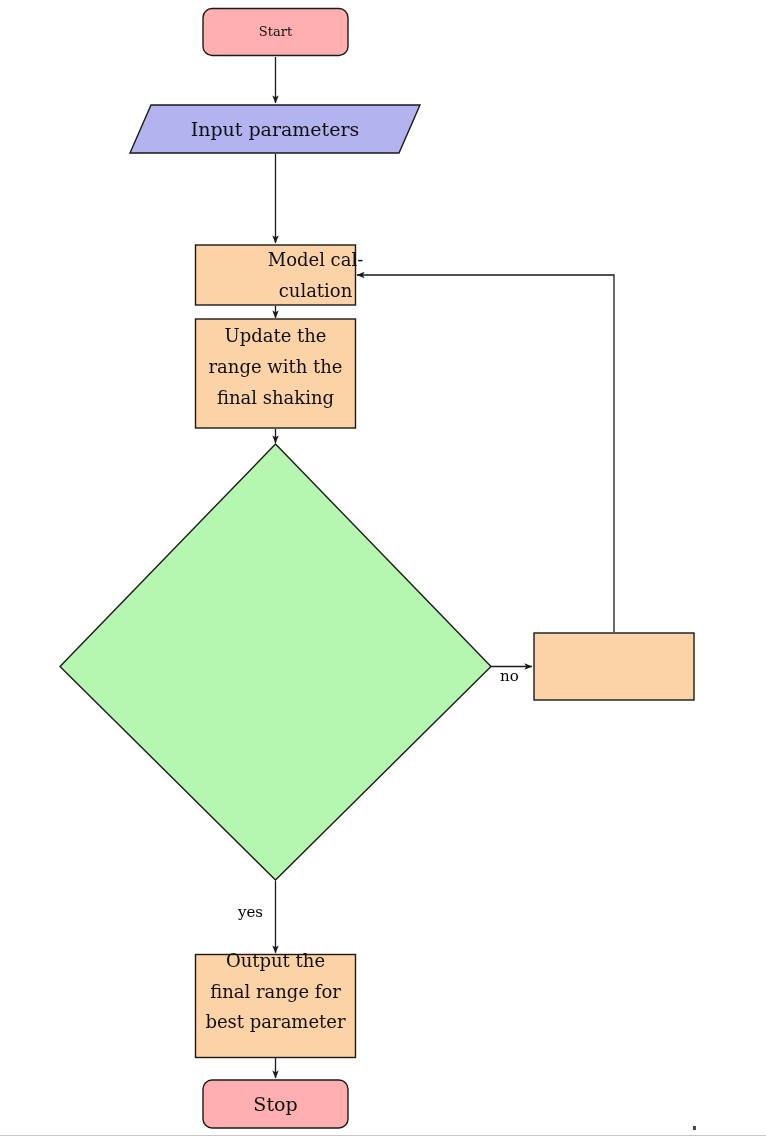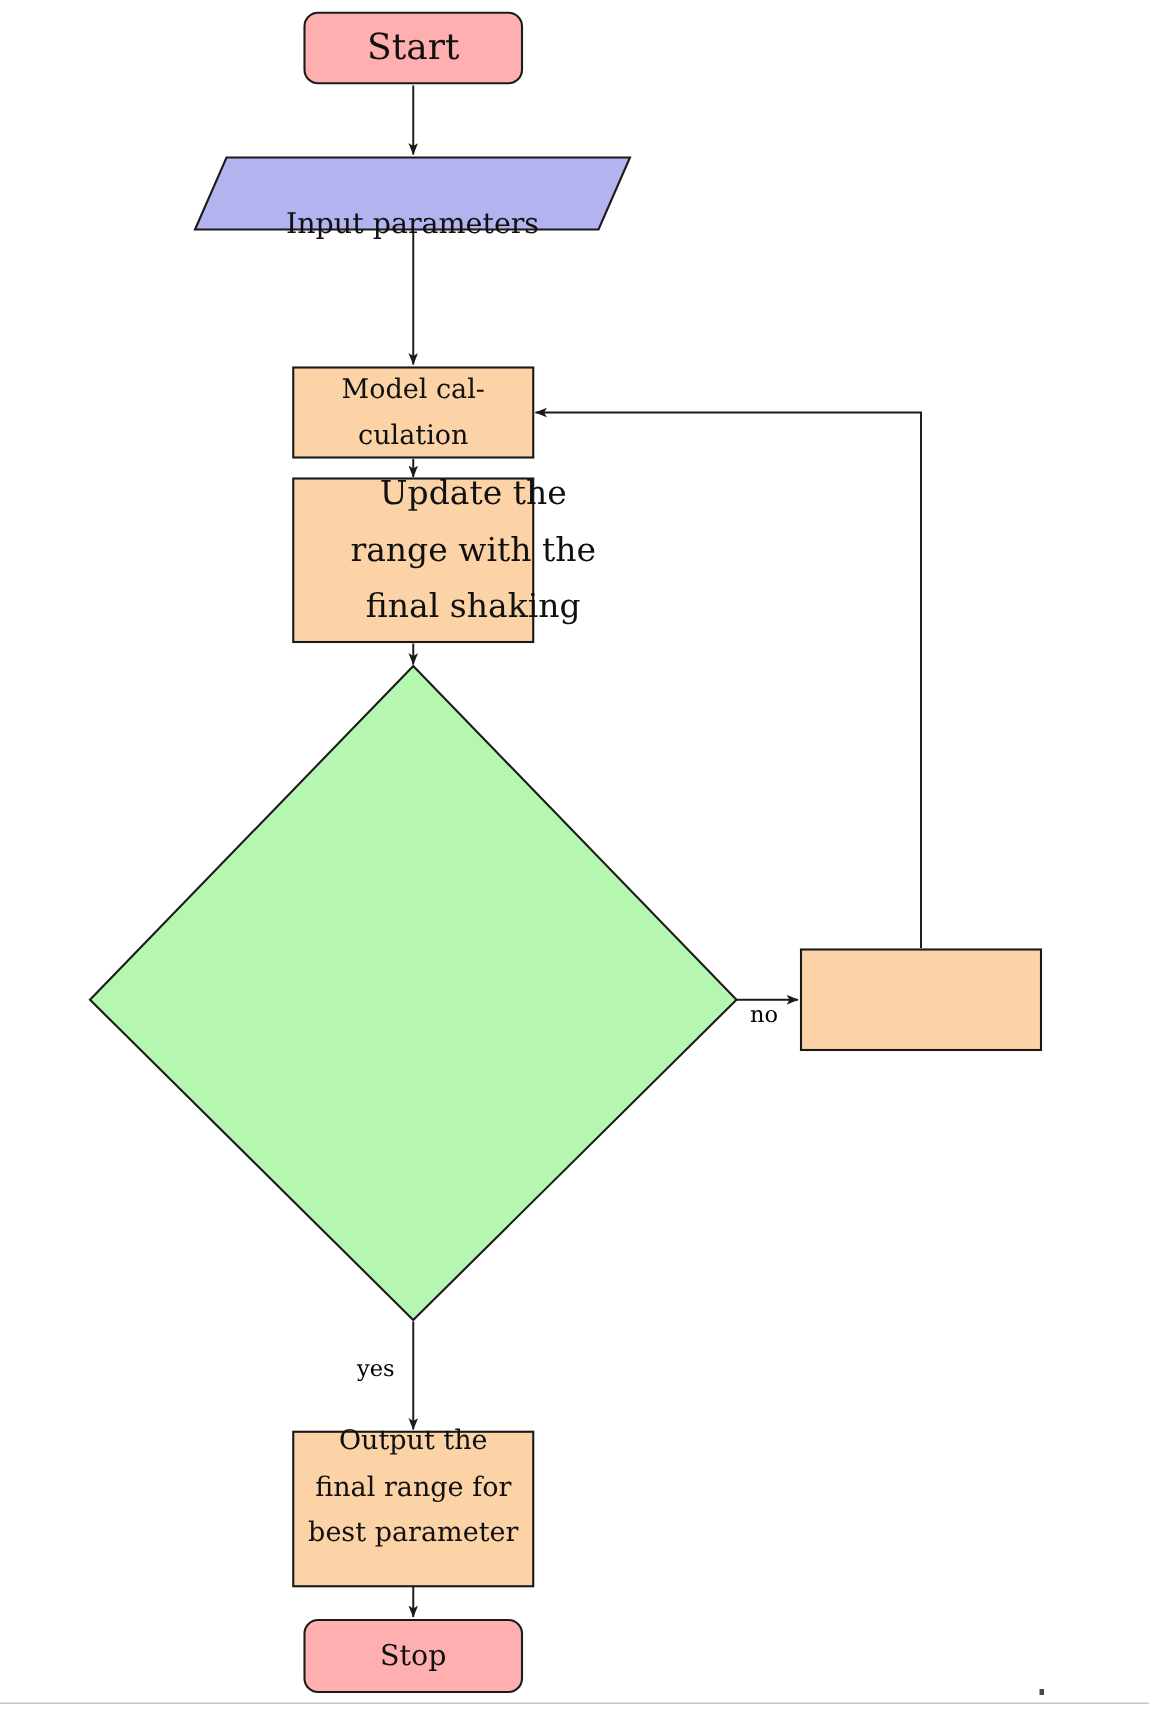--- a/index.html
+++ b/index.html
@@ -92,34 +92,34 @@
 
     <polygon points="275.5,444 491,666.5 275.5,880 60,666.5" fill="#b5f7b0" stroke="#1a1a1a" stroke-width="1.4"></polygon>
 
     <rect x="534" y="633" width="160" height="67" fill="#fbd3a6" stroke="#1a1a1a" stroke-width="1.4"></rect>
 
     <rect x="195.5" y="954.5" width="160" height="103" fill="#fbd3a6" stroke="#1a1a1a" stroke-width="1.4"></rect>
 
     <rect x="203" y="1080" width="145" height="48" rx="9" ry="9" fill="#ffafaf" stroke="#1a1a1a" stroke-width="1.4"></rect>
   </svg>
 
-  <div class="node-label" style="left:203px; top:8px; width:145px; height:48px; font-size:24px;">
+  <div class="node-label" style="left:203px; top:8px; width:145px; height:48px; font-size:13px;">
     <span>Start</span>
   </div>
 
-  <div class="node-label" style="left:130px; top:105px; width:290px; height:48px; font-size:19px;margin-top:20px;">
+  <div class="node-label" style="left:130px; top:105px; width:290px; height:48px; font-size:19px;">
     <span>Input parameters</span>
   </div>
 
-  <div class="node-label" style="left:195px; top:245px; width:161px; height:61px; font-size:18px;">
+  <div class="node-label" style="left:195px; top:245px; width:161px; height:61px; font-size:18px;padding-left:40px;">
     <span>Model cal-</span>
     <span>culation</span>
   </div>
 
-  <div class="node-label" style="left:195px; top:319px; width:161px; height:97px; font-size:22px;margin-left:40px;">
+  <div class="node-label" style="left:195px; top:319px; width:161px; height:97px; font-size:18px;">
     <span>Update the</span>
     <span>range with the</span>
     <span>final shaking</span>
   </div>
 
 
 
   <div class="node-label" style="left:195px; top:954px; width:161px; height:76px; font-size:18px;">
     <span>Output the</span>
     <span>final range for</span>

